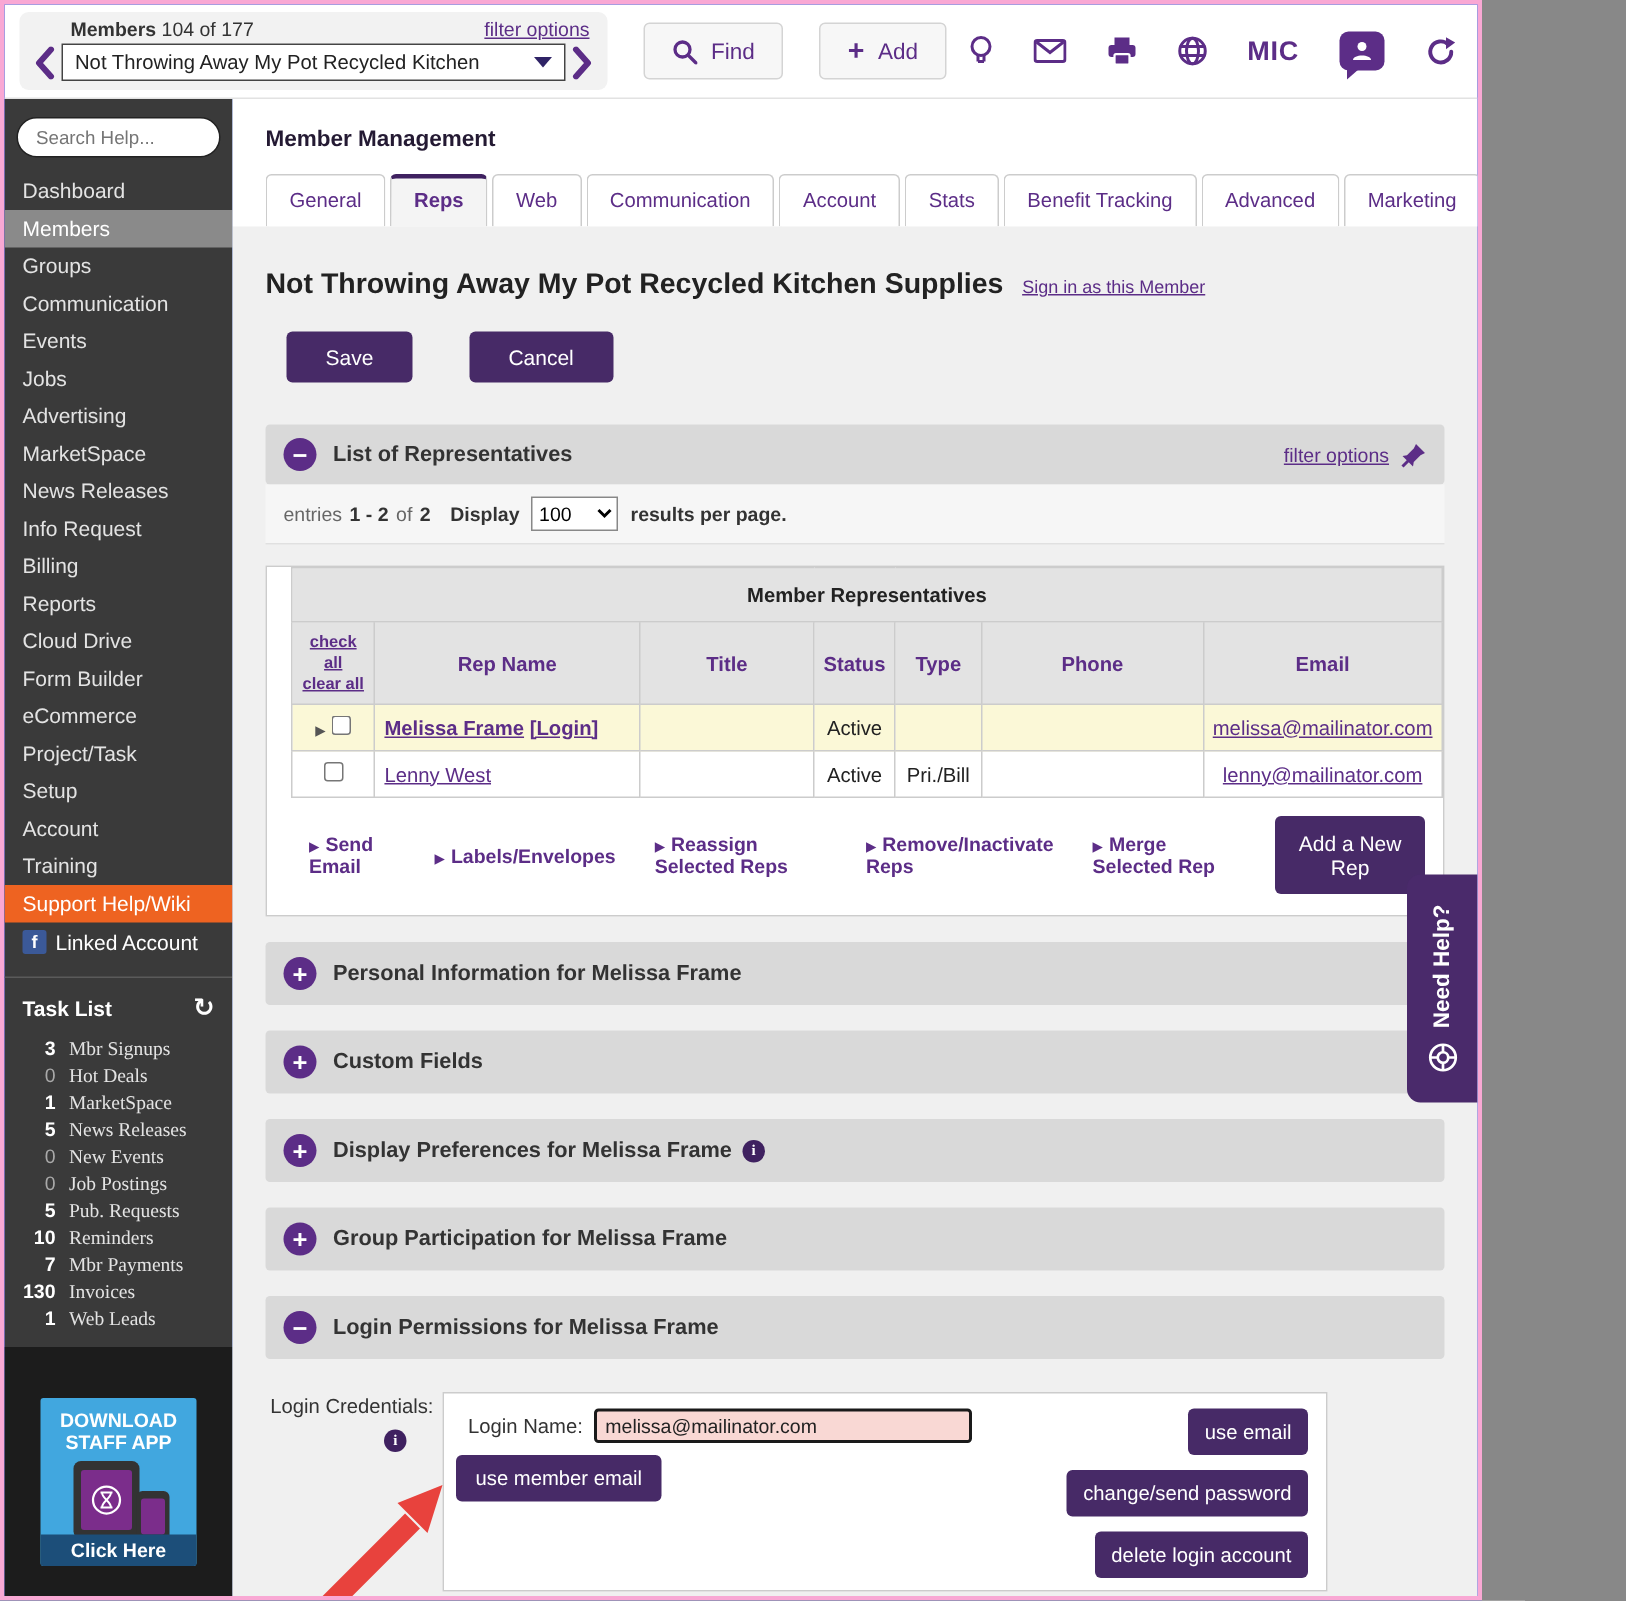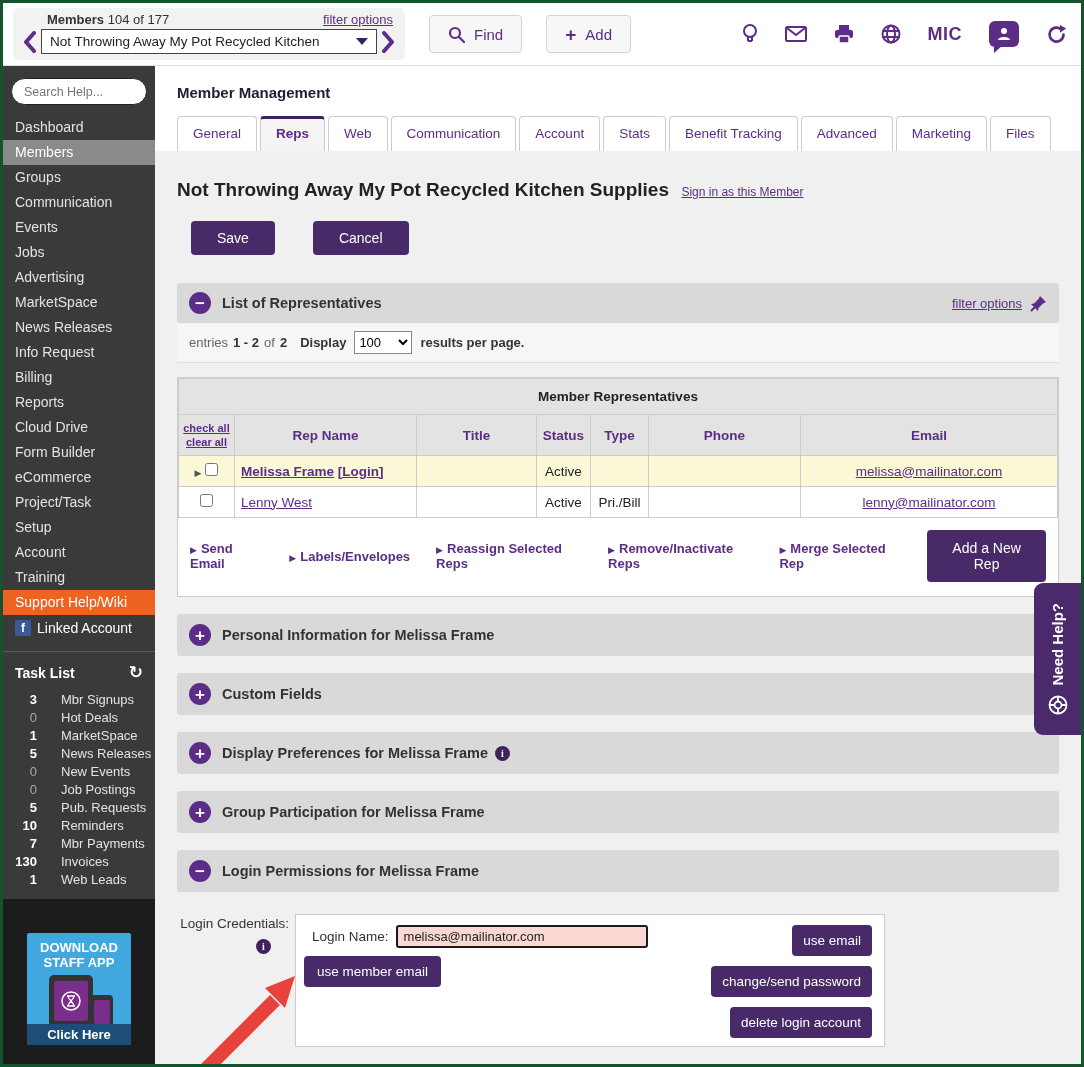--- a/index.html
+++ b/index.html
@@ -1,20 +1,20 @@
 <!DOCTYPE html>
 <html><head>
 <meta charset="utf-8">
 <style>
   * { margin:0; padding:0; box-sizing:border-box; }
   html,body { background:#888; }
   body { font-family:"Liberation Sans","DejaVu Sans",sans-serif; }
   .page {
-    position:relative; width:1084px; height:1067px; background:#1d4ed8;
-    border:3px solid #14532d; overflow:hidden;
+    position:relative; width:988px; height:1067px; background:#1d4ed8;
+    border:3px solid #f9a8d4; overflow:hidden;
   }
   :root, .page {
     --purple:#5c2d87; --btn:#472a67; --orange:#ee6321; --sb:#3a3a3a;
     --bar:#d9d9d9; --content:#f0f0f0; --yellow:#fbf8d7; --pink:#f9d8d4;
   }
   a { color:var(--purple); text-decoration:underline; cursor:pointer; }
 
   
   .topbar { height:63px; background:#fff; border-bottom:1px solid #e2e2e2;
     display:flex; align-items:center; padding:0 14px 0 10px; }
@@ -54,21 +54,21 @@
   .sb-linked { display:flex; align-items:center; gap:6px; padding:5px 4px 7px 12px; color:#fff; cursor:pointer; }
   .fb { width:16px; height:16px; background:#3b5998; color:#fff; border-radius:2px;
     font-weight:bold; font-size:12px; display:flex; align-items:center; justify-content:center; }
   .sb-divider { border-top:1px solid #5a5a5a; margin:8px 0 0 0; }
   .tasklist-head { display:flex; justify-content:space-between; align-items:center;
     padding:10px 12px 8px 12px; font-weight:bold; color:#fff; font-size:14px; }
   .tl-refresh { font-size:17px; color:#fff; cursor:pointer; }
   .task-item { display:flex; font-size:13px; line-height:18px; cursor:pointer; }
   .task-count { width:34px; text-align:right; font-weight:bold; color:#fff; flex-shrink:0; }
   .task-count.zero { color:#a9a9a9; font-weight:normal; }
-  .task-label { padding-left:24px; color:#e3e3e3; }
+  .task-label { padding-left:9px; color:#e3e3e3;font-family:Liberation Serif, serif; }
   .sb-bottom { flex:1; background:#1c1c1c; margin-top:10px; display:flex; justify-content:center; }
   .app-badge { width:104px; height:112px; margin-top:34px; background:#41a7df; border-radius:2px;
     position:relative; overflow:hidden; cursor:pointer; text-align:center; }
   .app-badge .l1 { color:#fff; font-weight:bold; font-size:13px; padding-top:7px; }
   .app-badge .l2 { color:#fff; font-weight:bold; font-size:13px; }
   .badge-click { position:absolute; bottom:0; left:0; right:0; background:#1c4e79;
     color:#fff; font-weight:bold; font-size:13px; padding:3px 0; }
   .tablet { position:absolute; left:22px; top:42px; width:44px; height:52px; background:#333;
     border-radius:5px; display:flex; align-items:center; justify-content:center; }
   .tablet-screen { width:34px; height:40px; background:#7b2d8b; border-radius:2px;
@@ -104,21 +104,21 @@
     margin-right:11px; flex-shrink:0; cursor:pointer; line-height:1; }
   .panel-title { font-weight:bold; font-size:14.5px; color:#333; }
   .panel-head-right { margin-left:auto; display:flex; align-items:center; gap:8px; }
   .panel-head-right a { font-size:13px; }
   .entries-row { background:#f6f6f6; border-bottom:1px solid #e0e0e0; padding:8px 12px;
     font-size:13px; color:#666; display:flex; align-items:center; gap:5px; }
   .entries-row b { color:#333; }
   .entries-row select { margin:0 3px; height:23px; font-family:inherit; font-size:13px;
     border:1px solid #888; background:#fff; width:58px; }
 
-  .table-wrap { margin-top:14px; background:#fff; border:1px solid #ccc; }
+  .table-wrap { margin-top:14px; background:#fff; border:1px solid #ccc;padding-left:16px; }
   table.reps { width:100%; border-collapse:collapse; font-size:13.5px; }
   table.reps th, table.reps td { border:1px solid #ccc; }
   .tbl-caption { background:#e3e3e3; font-weight:bold; color:#222; text-align:center; padding:10px 0; font-size:13.5px; }
   .col-head { background:#e3e3e3; color:var(--purple); font-weight:bold; text-align:center; padding:6px 4px; }
   .checkcol { width:56px; text-align:center; }
   .checkcol a { font-size:11px; display:block; line-height:14px; }
   .col-name{width:182px;} .col-title{width:120px;} .col-status{width:54px;}
   .col-type{width:58px;} .col-phone{width:152px;}
   tr.rep-row td { padding:7px 6px; height:28px; }
   tr.rep-row.hl { background:var(--yellow); }

